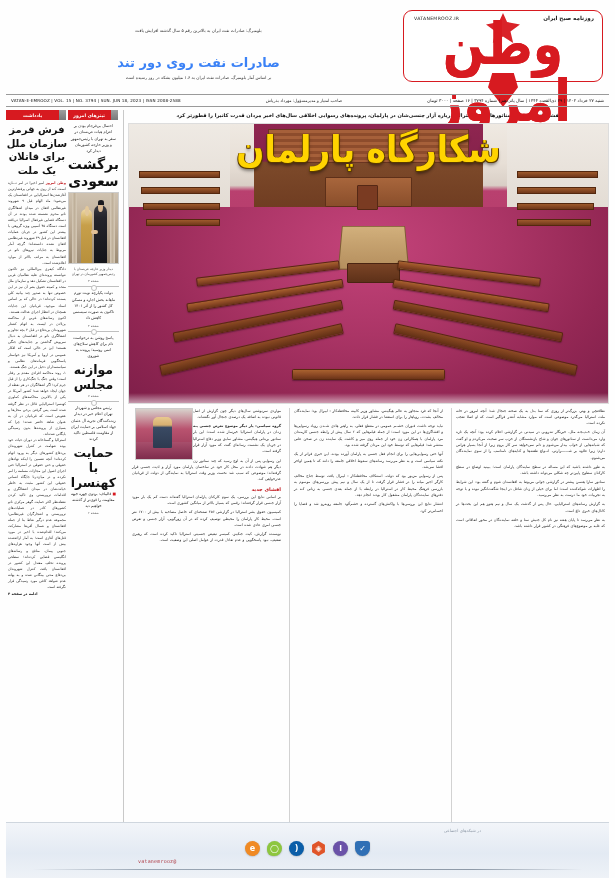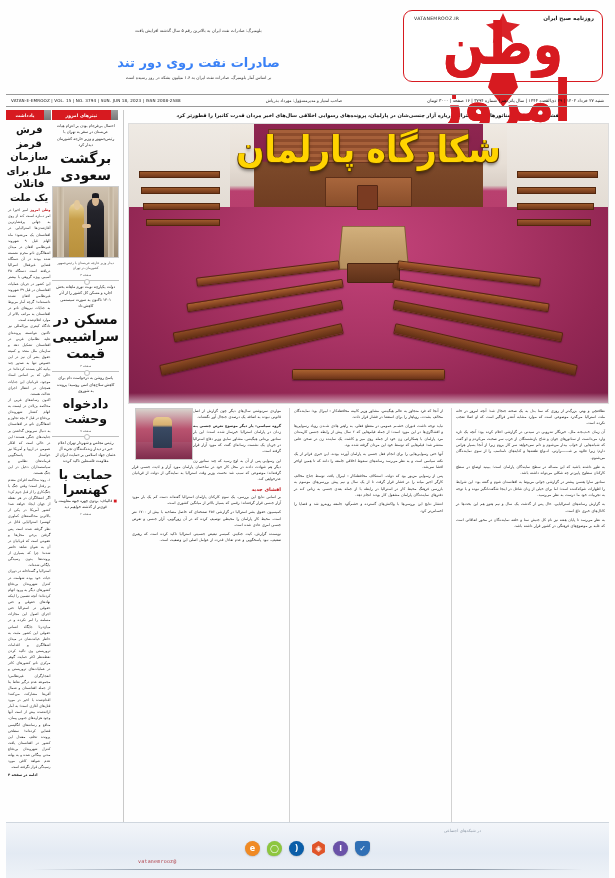--- a/index.html
+++ b/index.html
@@ -579,29 +579,28 @@
             <div class="sp-hands"></div>
           </div>
           <div class="side-caption">دیدار وزیر خارجه عربستان با رئیس‌جمهور کشورمان در تهران</div>
           <div class="side-more">صفحه ۳</div>
         </div>
 
         <div class="side-divider"></div>
 
         <div>
           <div class="side-kicker">دولت یکپارچه نوبت تورم ماهانه بخش اجاره و مسکن کل کشور را از آذر ۱۴۰۱ تاکنون به صورت سیستمی کاهش داد</div>
-          <div class="side-head">مسکن در سراشیبی قیمت</div>
           <div class="side-more">صفحه ۴</div>
         </div>
 
         <div class="side-divider"></div>
 
         <div>
           <div class="side-kicker">پاسخ روشن به درخواست دام برای کاهش سلاح‌های اتمی روسیه؛ پرونده به شوروی</div>
-          <div class="side-head sm">دادخواه وحشت</div>
+          <div class="side-head sm">موازنه مجلس</div>
           <div class="side-more">صفحه ۷</div>
         </div>
 
         <div class="side-divider"></div>
 
         <div>
           <div class="side-kicker">رئیس مجلس و شهردار تهران اعلام خبر در دیدار زنده‌کنندگان تجربه آل عثمان جهاد اسلامی بر حمایت ایران از مقاومت فلسطین تاکید کردند</div>
           <div class="side-head sm">حمایت با کهنسرا</div>
           <div class="side-bullet">
             <span class="dot">■</span>

